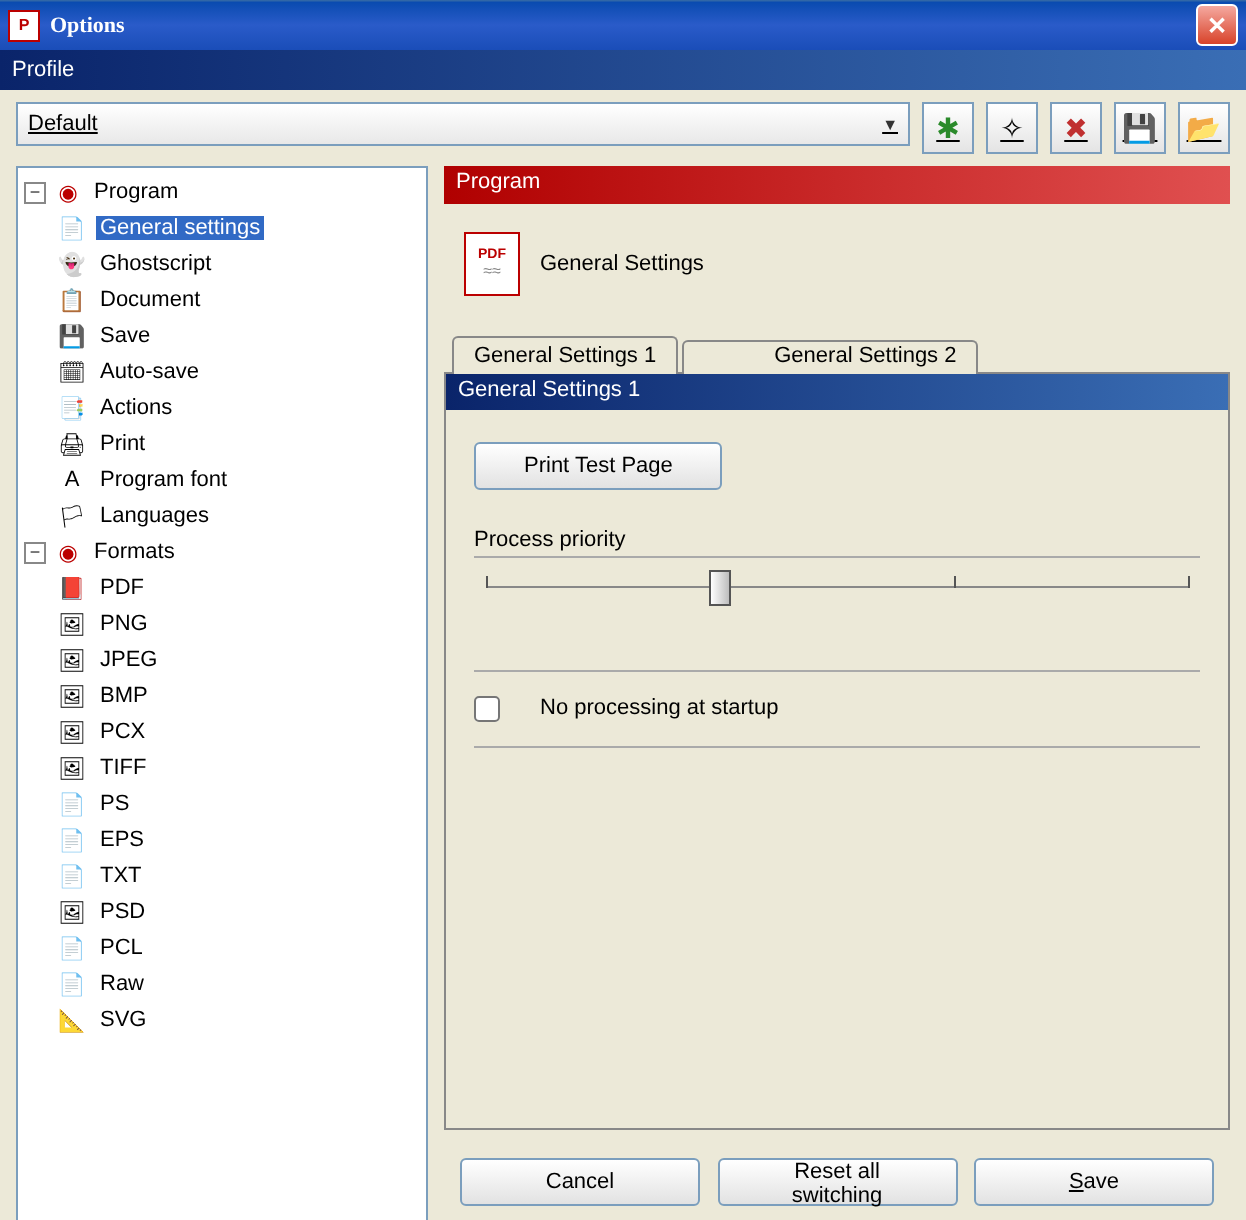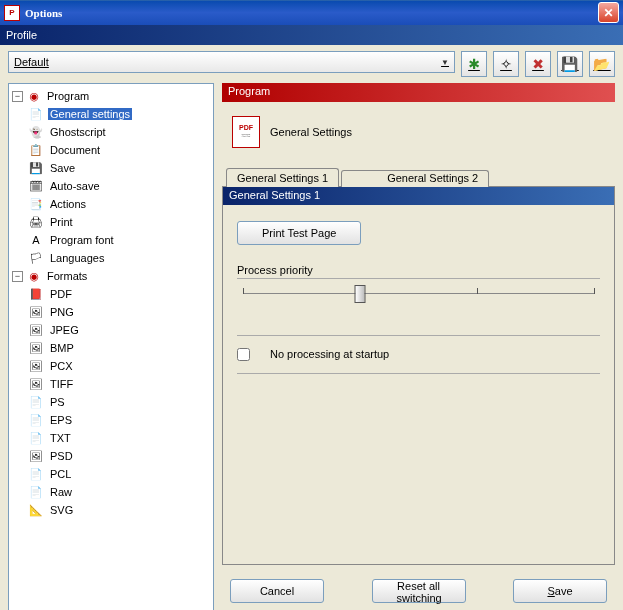--- a/index.html
+++ b/index.html
@@ -51,21 +51,21 @@
 .slider-tick { position: absolute; top: -6px; width: 1px; height: 6px; background: #555; }
 .slider-thumb { position: absolute; top: -9px; width: 11px; height: 18px; background: linear-gradient(to right, #fff, #bdbdbd); border: 1px solid #555; transform: translateX(-50%); }
 
 .checkbox-row { display: flex; align-items: flex-start; gap: 20px; margin: 12px 0; }
 .checkbox-row input[type=checkbox] { width: 13px; height: 13px; }
 
 .method-select { width: 200px; height: 20px; background: linear-gradient(to bottom, #fff, #e8e8e8); border: 1px solid #7b9ebd; padding: 0 5px; display: flex; align-items: center; justify-content: space-between; margin-top: 3px; }
 .method-select::after { content: "▼"; font-size: 8px; color: #333; }
 
 .footer { display: flex; justify-content: space-between; padding: 10px 8px; margin-top: 4px; }
-.footer .btn { width: 94px; }
+.footer .btn { width: 120px; }
 </style>
 </head>
 <body>
 
 <div class="titlebar">
   <span class="titlebar-icon">P</span>
   <span class="titlebar-text">Options</span>
   <span class="titlebar-close">✕</span>
 </div>
 

